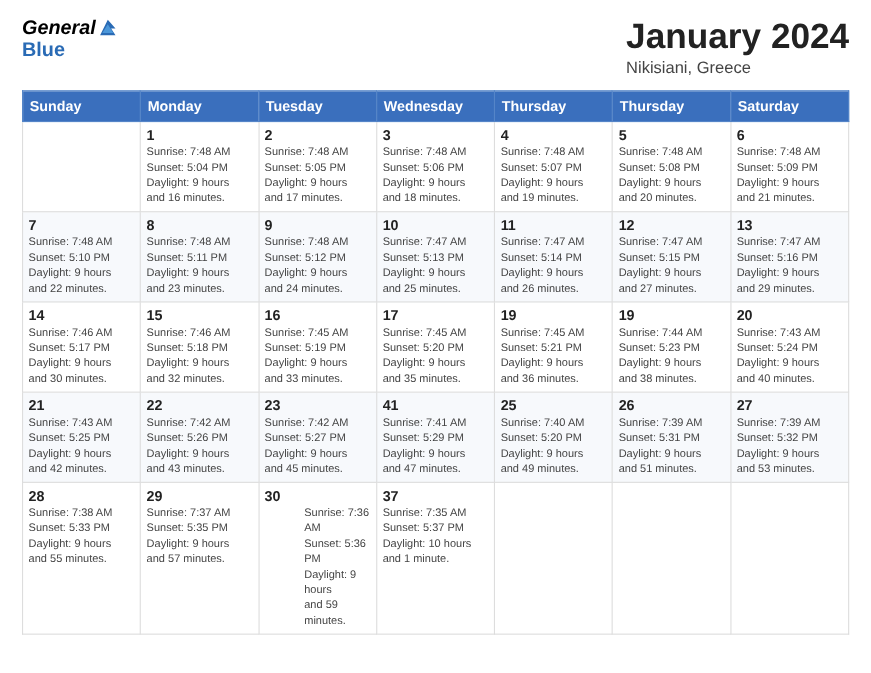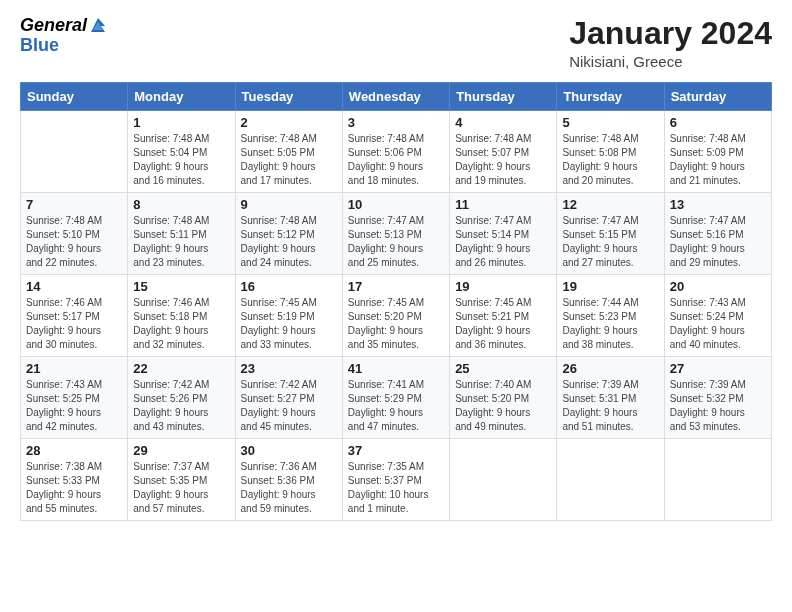--- a/index.html
+++ b/index.html
@@ -331,21 +331,21 @@
           </td>
           <td>
             <div class="day-number">29</div>
             <div class="day-info" style="white-space: pre-line;">Sunrise: 7:37 AM
 Sunset: 5:35 PM
 Daylight: 9 hours
 and 57 minutes.</div>
           </td>
           <td>
             <div class="day-number">30</div>
-            <div class="day-info" style="white-space: pre-line;">Sunrise: 7:36 AM
+            <div class="day-info" style="white-space: pre-line; margin-left: 36px;">Sunrise: 7:36 AM
 Sunset: 5:36 PM
 Daylight: 9 hours
 and 59 minutes.</div>
           </td>
           <td>
             <div class="day-number">37</div>
             <div class="day-info" style="white-space: pre-line;">Sunrise: 7:35 AM
 Sunset: 5:37 PM
 Daylight: 10 hours
 and 1 minute.</div>

